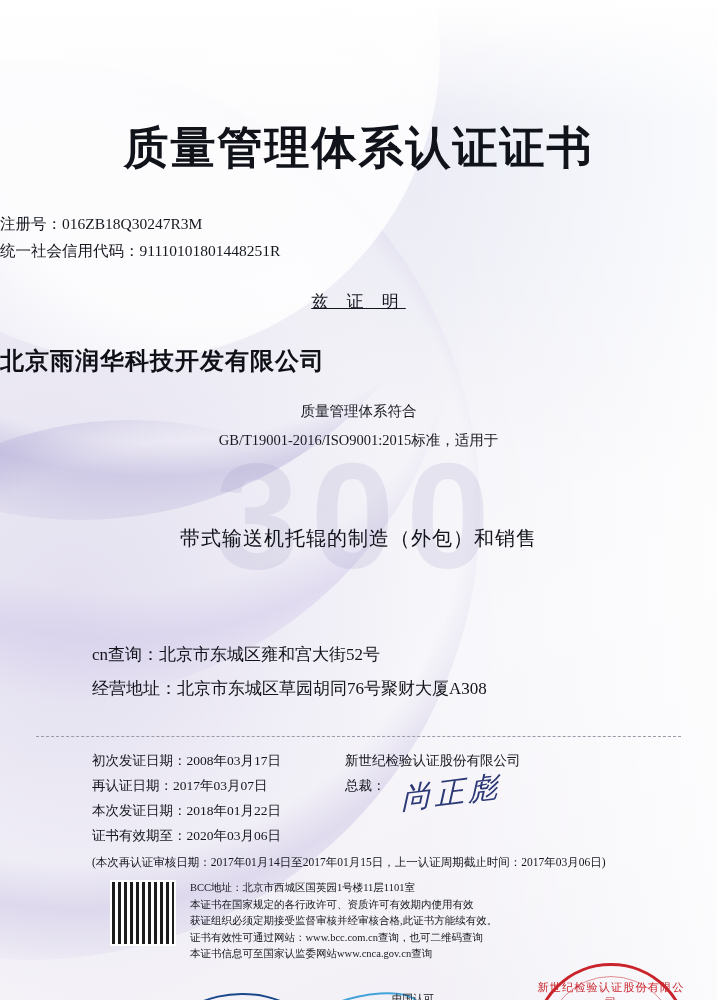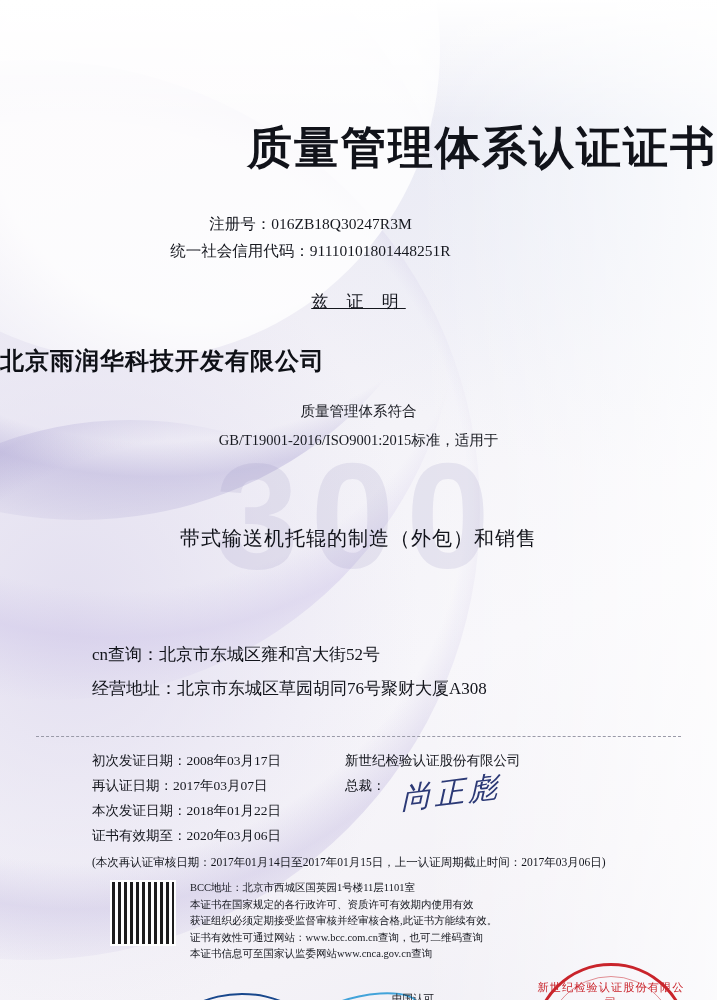--- a/index.html
+++ b/index.html
@@ -42,32 +42,32 @@
     text-align:center;
     font-family:"Liberation Sans", sans-serif;
     font-size:150px;font-weight:700;letter-spacing:12px;
     color:rgba(150,140,190,0.17);
     user-select:none;
   }
 
   .content{position:relative;z-index:5;}
 
   .title{
-    text-align:right;
+    text-align:center;
     margin-top:118px;
     font-family:"DejaVu Sans", sans-serif;
     font-weight:700;
     font-size:45px;
     letter-spacing:2px;
     color:#11131a;
   }
 
   .regblock{
     margin-top:32px;
-    text-align:center;
+    text-align:left;
     padding-right:96px;
     font-size:15.5px;
     color:#16181f;
     line-height:1.75;
   }
 
   .zheng{
     text-align:center;
     margin-top:26px;
     font-size:17px;

